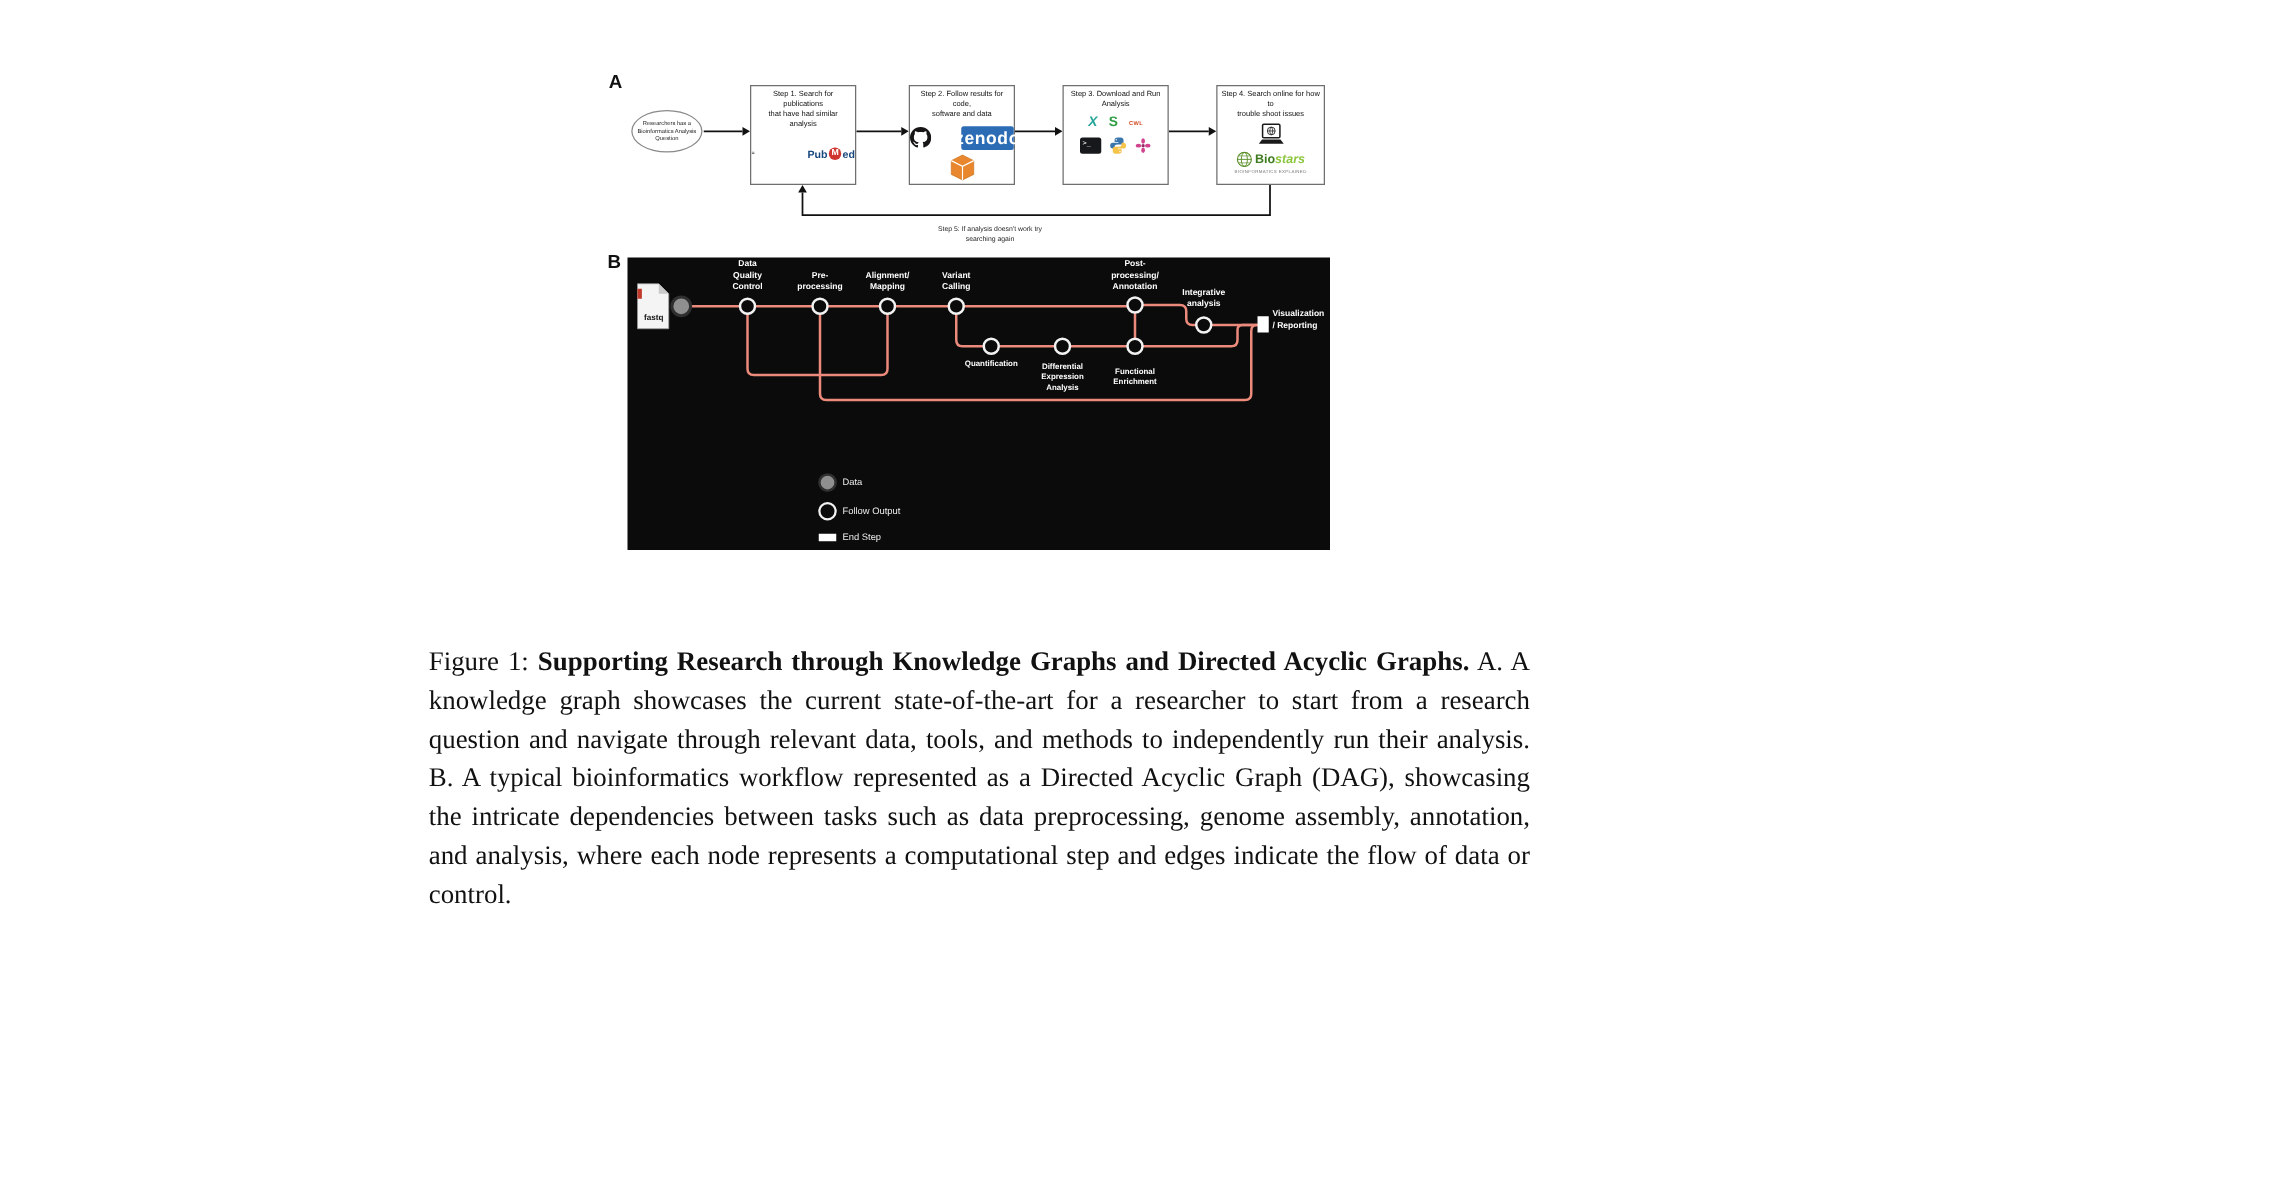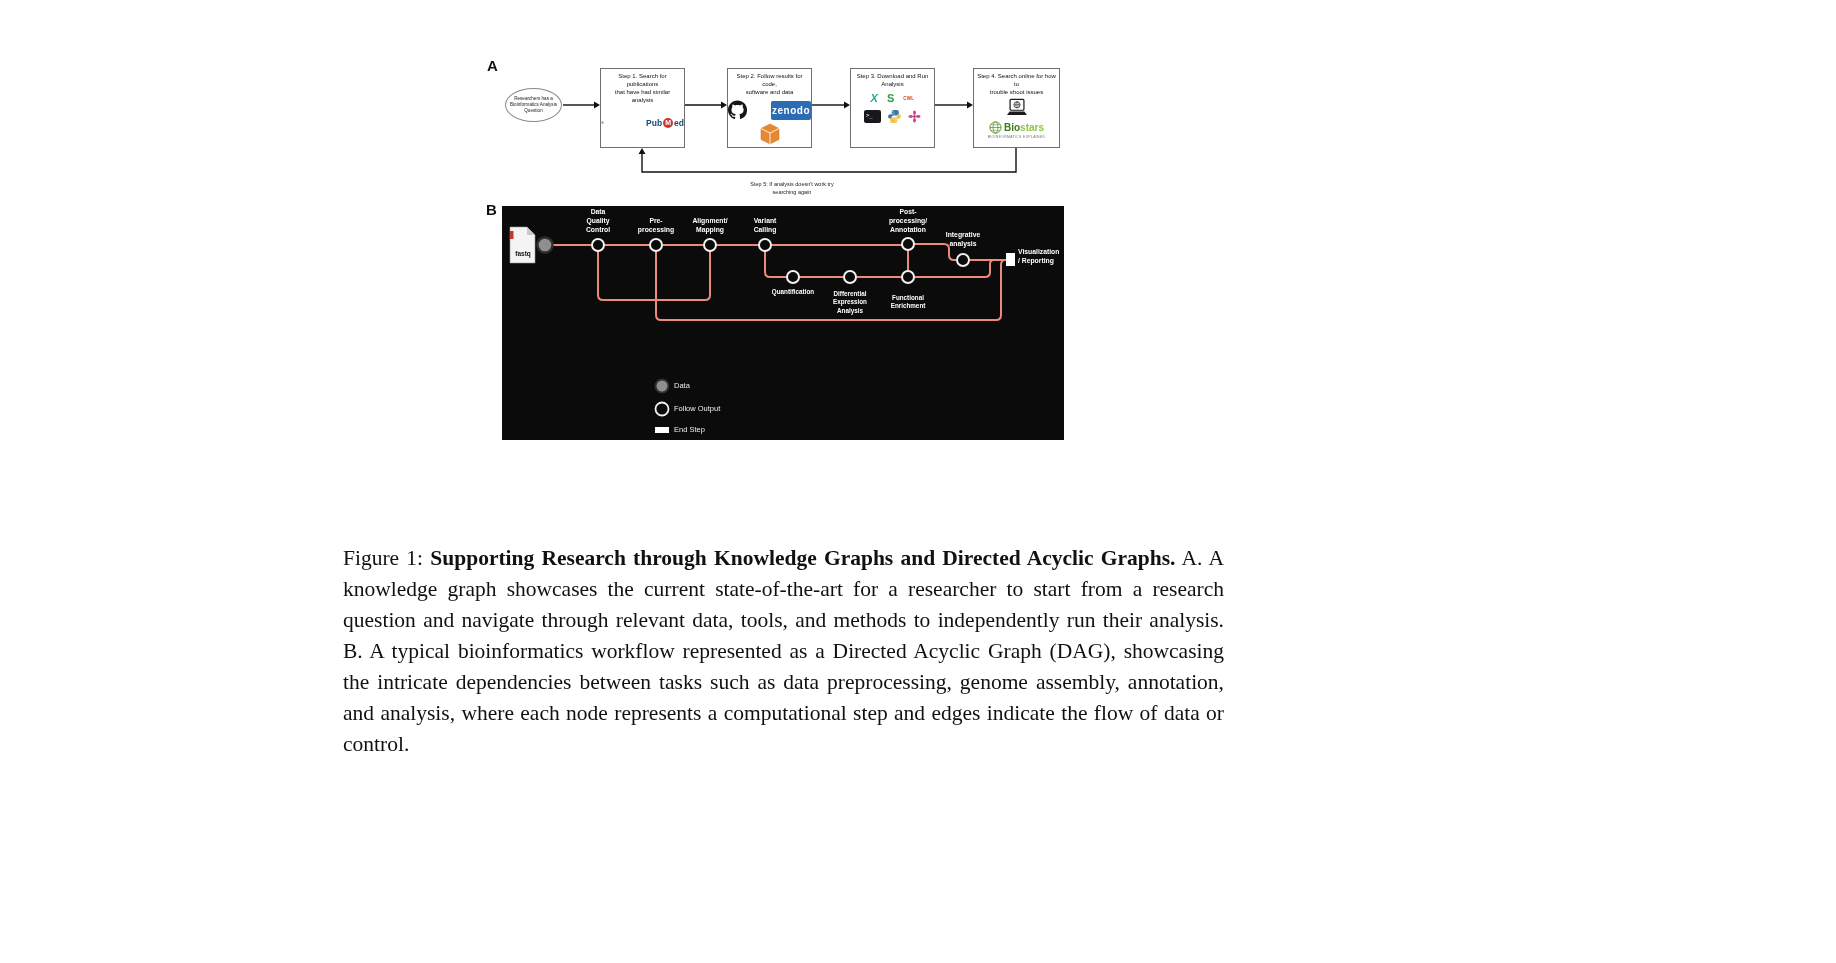--- a/index.html
+++ b/index.html
@@ -15,41 +15,41 @@
   .oval { position:absolute; left:18px; top:33px; width:57px; height:34px; border:1px solid #8a8a8a; border-radius:50%;
           display:flex; align-items:center; justify-content:center; text-align:center;
           font-size:4.6px; line-height:1.3; color:#222; white-space:pre-line; background:#fff; }
   .step-box { position:absolute; top:13px; width:85px; height:80px; border:1px solid #6f6f6f; background:#fff; }
   .step-title { font-size:6px; line-height:1.35; text-align:center; padding:3px 3px 0 3px; color:#111; white-space:pre-line; }
   .row { display:flex; align-items:center; justify-content:center; }
   .pubmed { font-weight:bold; font-size:8.5px; color:#17477e; display:inline-flex; align-items:center;padding-left:40px; }
   .pm-m { display:inline-flex; width:10px; height:10px; border-radius:50%; background:#cf3430; color:#fff;
           align-items:center; justify-content:center; font-size:7px; margin:0 1px; }
   .zenodo-badge { display:inline-flex; align-items:center; justify-content:center; width:42px; height:19px;
-                  background:#2c6cb5; border-radius:2px; color:#fff; font-weight:bold; font-size:10px; letter-spacing:.5px;margin-left:20px; }
+                  background:#2c6cb5; border-radius:2px; color:#fff; font-weight:bold; font-size:14px; letter-spacing:.5px;margin-left:20px; }
   .glyph-x { font-weight:bold; font-style:italic; font-size:11px; color:#26a69a; }
   .glyph-s { font-weight:bold; font-size:11px; color:#2e9e44; }
   .glyph-cwl { font-weight:bold; font-size:4.5px; color:#d2451e; letter-spacing:.3px; }
   .terminal-box { display:inline-flex; align-items:flex-start; width:17px; height:13px; background:#17181b; border-radius:2px;
                   color:#fff; font-family:"DejaVu Sans Mono", monospace; font-size:5.5px; padding:1.5px 2px; }
   .biostars-word { font-weight:bold; font-size:10px; }
-  .bio { color:#3e7a1e; } .stars { color:#8dc63f; }
+  .bio { color:#3e7a1e; } .stars { color:#8dc63f;font-style:italic; }
   .biostars-tagline { font-size:3.5px; letter-spacing:.3px; color:#777; text-align:center; margin-top:1px; }
   .loop-label { position:absolute; left:220px; top:126px; width:170px; text-align:center;
                 font-size:5.5px; line-height:1.45; color:#222; white-space:pre-line; }
 
   
   .panel-b { position:absolute; left:502px; top:206px; width:562px; height:234px; background:#0b0b0b; }
   .bnode-label { position:absolute; transform:translateX(-50%); color:#fff; font-size:6.8px; font-weight:600;
                  line-height:1.32; text-align:center; white-space:pre-line; }
   .bnode-label.left-align { transform:none; text-align:left; }
   .legend-label { position:absolute; color:#ededed; font-size:7.5px; }
 
   
-  .caption { position:absolute; left:343px; top:543px; width:881px; font-family:"Liberation Serif", serif;
+  .caption { position:absolute; left:343px; top:514px; width:881px; font-family:"Liberation Serif", serif;
              font-size:21.5px; line-height:31px; text-align:justify; color:#111; }
   .cap-bold { font-weight:bold; }
 </style>
 </head>
 <body>
 
 <div class="page">
 
   <div class="panel-letter" style="left:487px; top:57px;">A</div>
 

